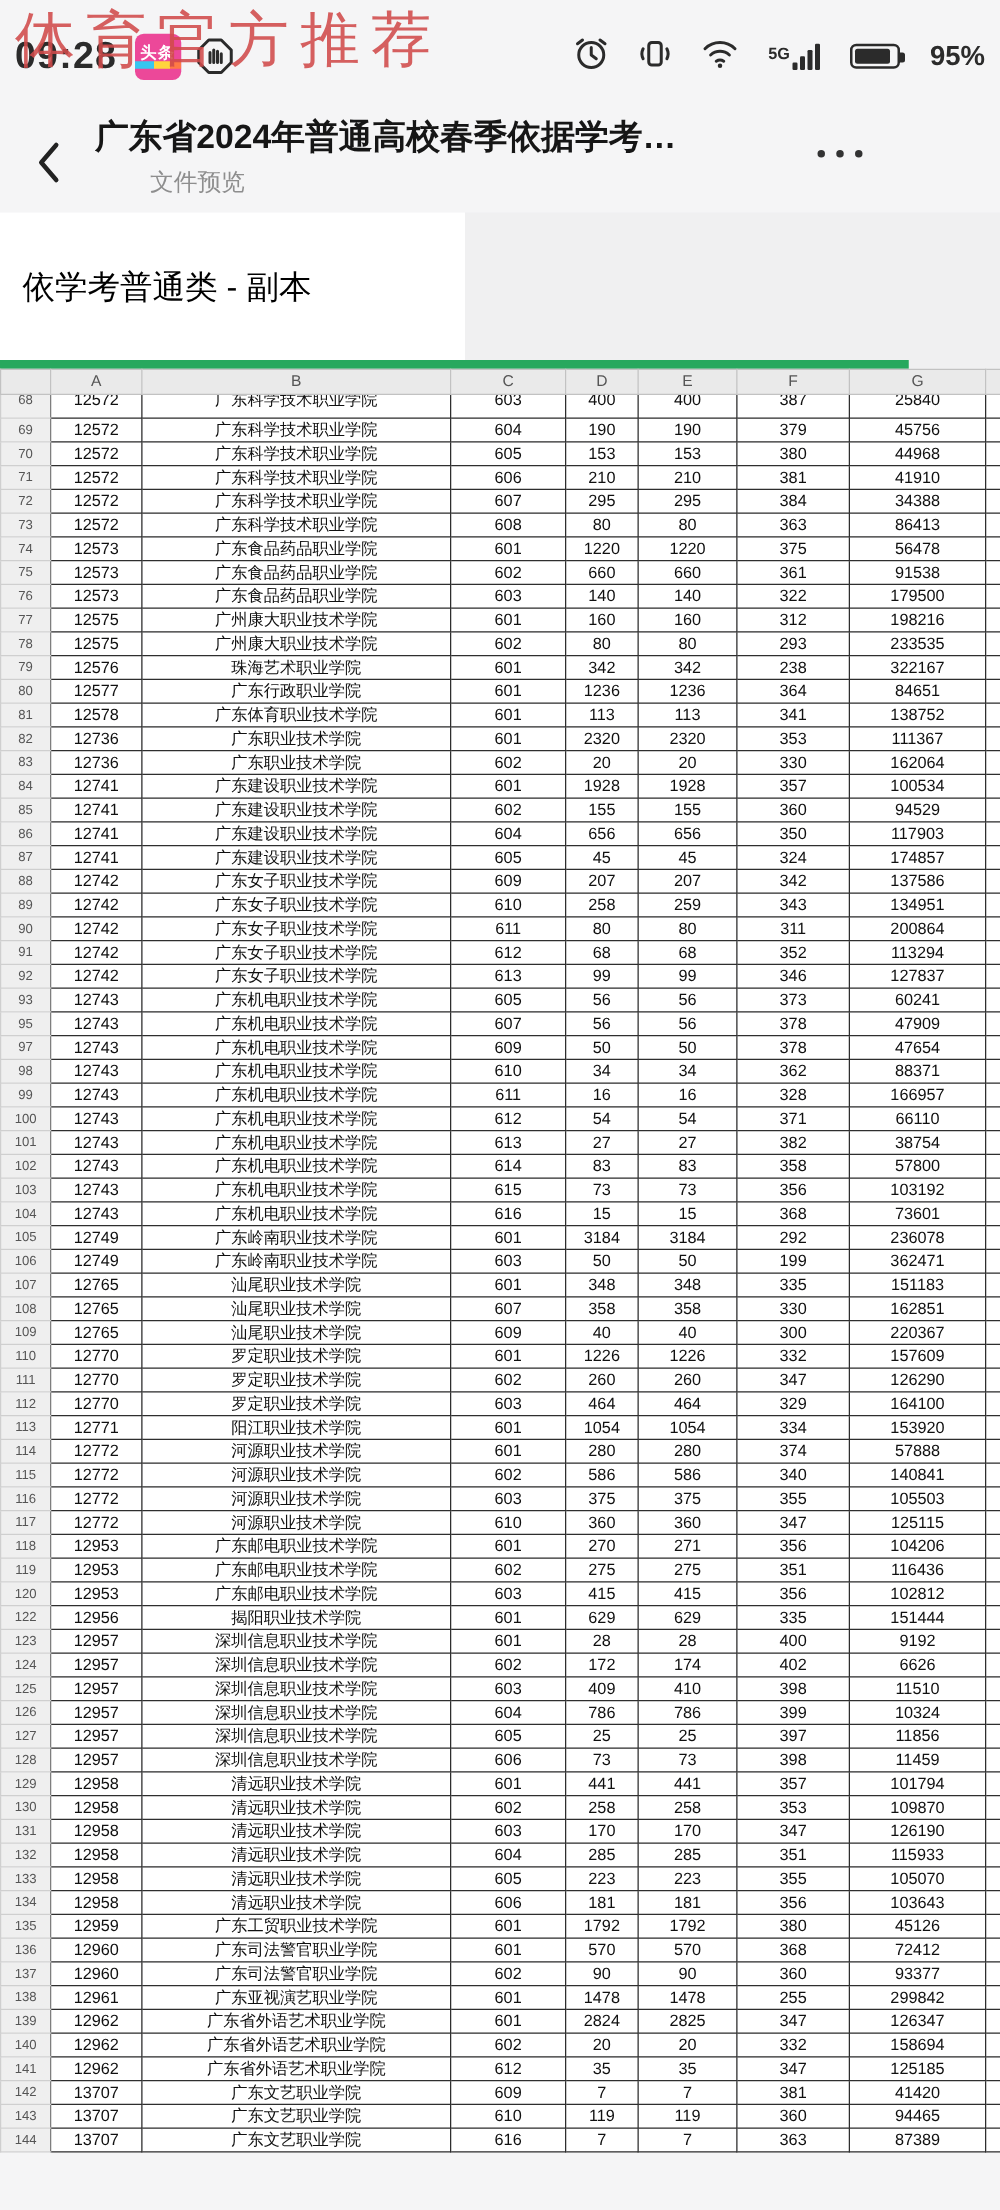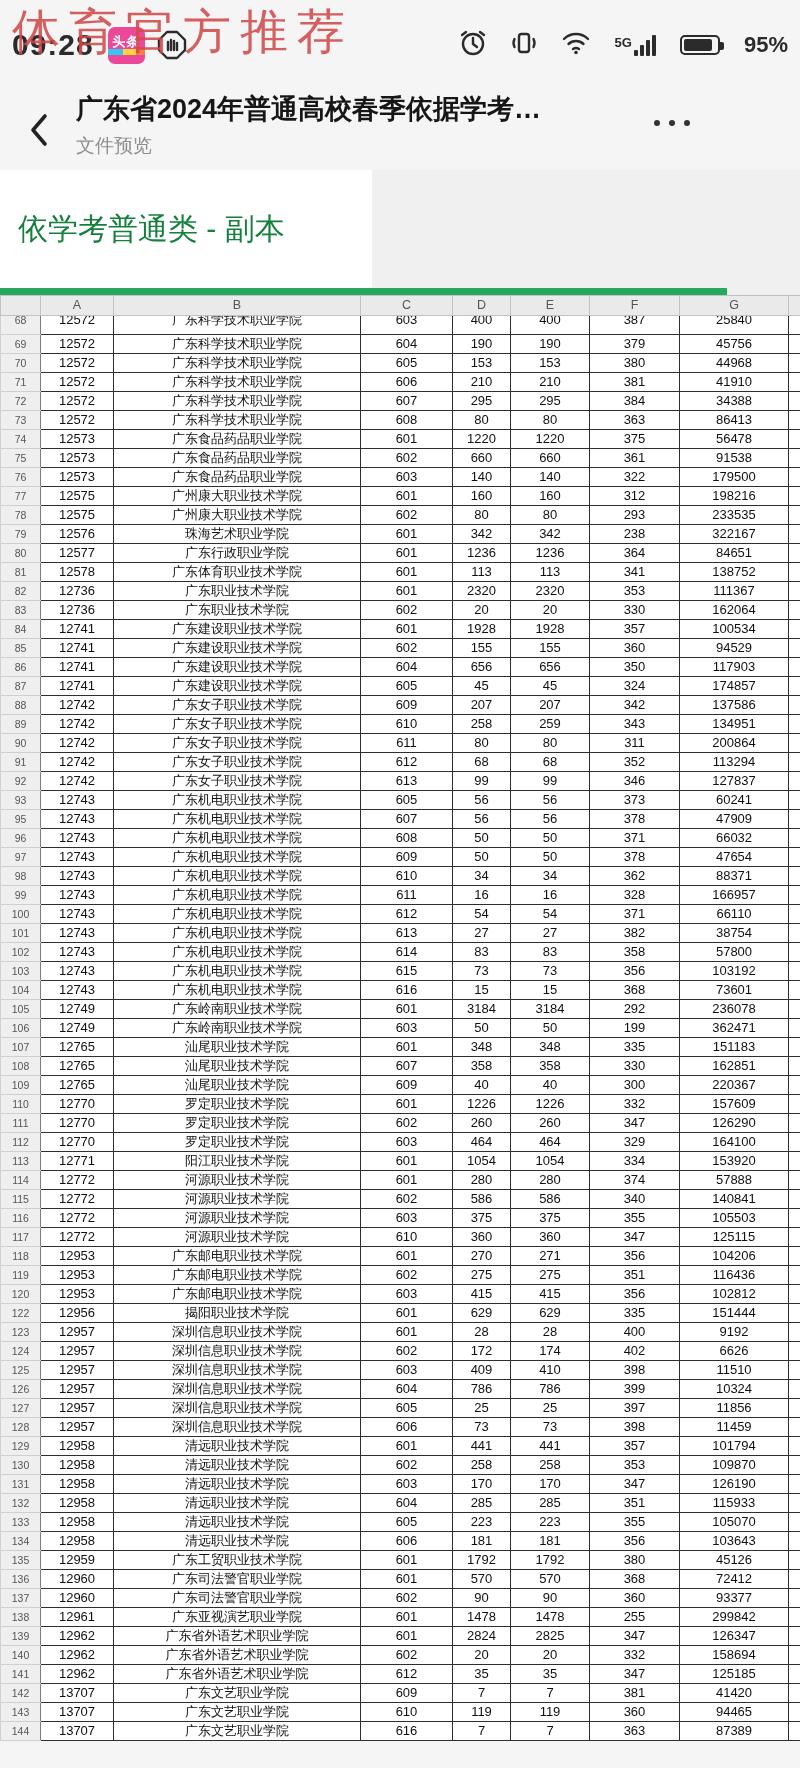--- a/index.html
+++ b/index.html
@@ -39,27 +39,27 @@
   .bars i{display:block;width:4px;background:#2b2b2b;border-radius:1px;}
   .batt{position:relative;width:40px;height:20px;border:2.5px solid #2b2b2b;border-radius:5px;display:flex;align-items:center;padding:2px;box-sizing:border-box;}
   .batt .fill{height:100%;width:88%;background:#2b2b2b;border-radius:2px;}
   .batt .nub{position:absolute;right:-6px;top:5px;width:3.5px;height:8px;background:#2b2b2b;border-radius:0 2px 2px 0;}
   .sb-pct{font-size:22px;font-weight:600;}
   
   .navbar{position:absolute;top:92px;left:0;width:728px;height:78px;display:flex;align-items:flex-start;}
   .back{position:absolute;left:22px;top:12px;width:34px;height:52px;display:flex;align-items:center;justify-content:center;cursor:pointer;}
   .nav-text{position:absolute;left:76px;top:0;width:600px;}
   .nav-title{font-size:27px;font-weight:700;color:#161616;line-height:34px;white-space:nowrap;overflow:hidden;}
-  .nav-sub{font-size:19px;color:#8e8e8e;margin-top:7px;}
+  .nav-sub{font-size:19px;color:#8e8e8e;margin-top:7px;margin-left:44px;}
   .menu-dots{position:absolute;right:32px;top:22px;display:flex;gap:9px;padding:6px;cursor:pointer;}
   .menu-dots i{width:6px;height:6px;border-radius:50%;background:#333;display:block;}
   
   .tabarea{position:absolute;top:170px;left:0;width:800px;height:125px;background:#f0f0f1;}
   .tab-white{position:absolute;left:0;top:0;width:372px;height:118px;background:#ffffff;display:flex;align-items:center;cursor:pointer;}
-  .tab-label{margin-left:18px;font-size:30px;font-weight:500;color:#15803d;white-space:nowrap;}
+  .tab-label{margin-left:18px;font-size:26px;font-weight:500;color:#000000;white-space:nowrap;}
   .tab-underline{position:absolute;left:0;top:118px;width:727px;height:7px;background:#27a85e;}
   
   .sheet{position:absolute;top:295px;left:0;width:800px;}
   table.grid{border-collapse:collapse;table-layout:fixed;width:800px;}
   table.grid th{
     background:#eaeaea;border:1px solid #c2c2c2;color:#555;
     font-size:12.5px;font-weight:400;height:19px;line-height:19px;padding:0;
   }
   table.grid td{
     border:1px solid #2e2e2e;background:#fff;color:#101010;
@@ -494,31 +494,20 @@
             <td>12743</td>
             <td>广东机电职业技术学院</td>
             <td>607</td>
             <td>56</td>
             <td>56</td>
             <td>378</td>
             <td>47909</td>
             <td class="sliver"></td>
           </tr>
           <tr class="data">
-            <td class="rownum">96</td>
-            <td>12743</td>
-            <td>广东机电职业技术学院</td>
-            <td>608</td>
-            <td>50</td>
-            <td>50</td>
-            <td>371</td>
-            <td>66032</td>
-            <td class="sliver"></td>
-          </tr>
-          <tr class="data">
             <td class="rownum">97</td>
             <td>12743</td>
             <td>广东机电职业技术学院</td>
             <td>609</td>
             <td>50</td>
             <td>50</td>
             <td>378</td>
             <td>47654</td>
             <td class="sliver"></td>
           </tr>

